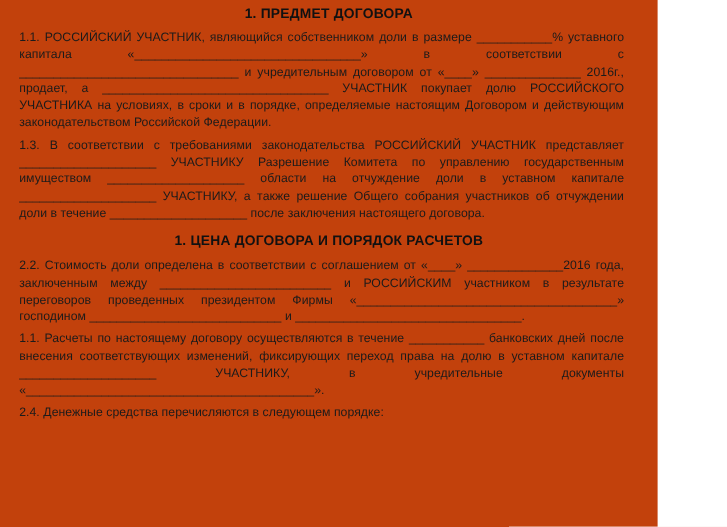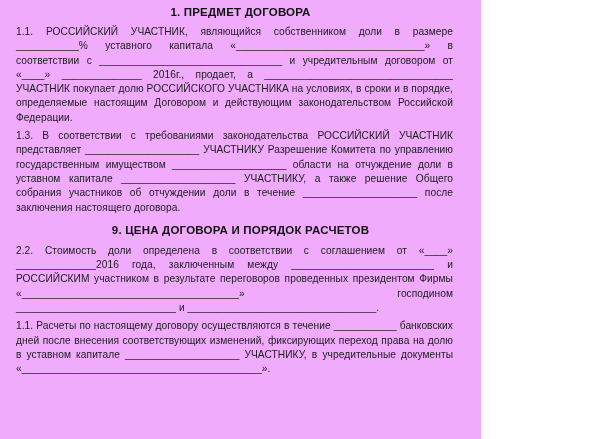--- a/index.html
+++ b/index.html
@@ -9,25 +9,25 @@
   }
   body {
     width: 606px;
     height: 439px;
     overflow: hidden;
     font-family: "Liberation Sans", sans-serif;
     color: #1b1b1b;
   }
   .page {
     position: relative;
-    width: 481px;
+    width: 548px;
     height: 439px;
     box-sizing: border-box;
     padding: 6px 16px 0 16px;
-    background: #f0abfc;
+    background: #c2410c;
   }
   .section-title {
     text-align: center;
     font-size: 11.5px;
     font-weight: bold;
     letter-spacing: 0.2px;
     margin: 0 0 7px 0;
     color: #111;
   }
   .section-title.second {
@@ -49,18 +49,19 @@
 </head>
 <body>
 
 <div class="page">
 
   <div class="section-title">1. ПРЕДМЕТ ДОГОВОРА</div>
 
   <p class="para">1.1. РОССИЙСКИЙ УЧАСТНИК, являющийся собственником доли в размере ___________% уставного капитала «_________________________________» в соответствии с ________________________________ и учредительным договором от «____» ______________ 2016г., продает, а _________________________________ УЧАСТНИК покупает долю РОССИЙСКОГО УЧАСТНИКА на условиях, в сроки и в порядке, определяемые настоящим Договором и действующим законодательством Российской Федерации.</p>
   <p class="para">1.3. В соответствии с требованиями законодательства РОССИЙСКИЙ УЧАСТНИК представляет ____________________ УЧАСТНИКУ Разрешение Комитета по управлению государственным имуществом ____________________ области на отчуждение доли в уставном капитале ____________________ УЧАСТНИКУ, а также решение Общего собрания участников об отчуждении доли в течение ____________________ после заключения настоящего договора.</p>
 
-  <div class="section-title second">9. ЦЕНА ДОГОВОРА И ПОРЯДОК РАСЧЕТОВ</div>
+  <div class="section-title second">1. ЦЕНА ДОГОВОРА И ПОРЯДОК РАСЧЕТОВ</div>
 
   <p class="para">2.2. Стоимость доли определена в соответствии с соглашением от «____» ______________2016 года, заключенным между _________________________ и РОССИЙСКИМ участником в результате переговоров проведенных президентом Фирмы «______________________________________» господином ____________________________ и _________________________________.</p>
   <p class="para">1.1. Расчеты по настоящему договору осуществляются в течение ___________ банковских дней после внесения соответствующих изменений, фиксирующих переход права на долю в уставном капитале ____________________ УЧАСТНИКУ, в учредительные документы «__________________________________________».</p>
+  <p class="para last-row">2.4. Денежные средства перечисляются в следующем порядке:</p>
 
 </div>
 
 </body></html>

